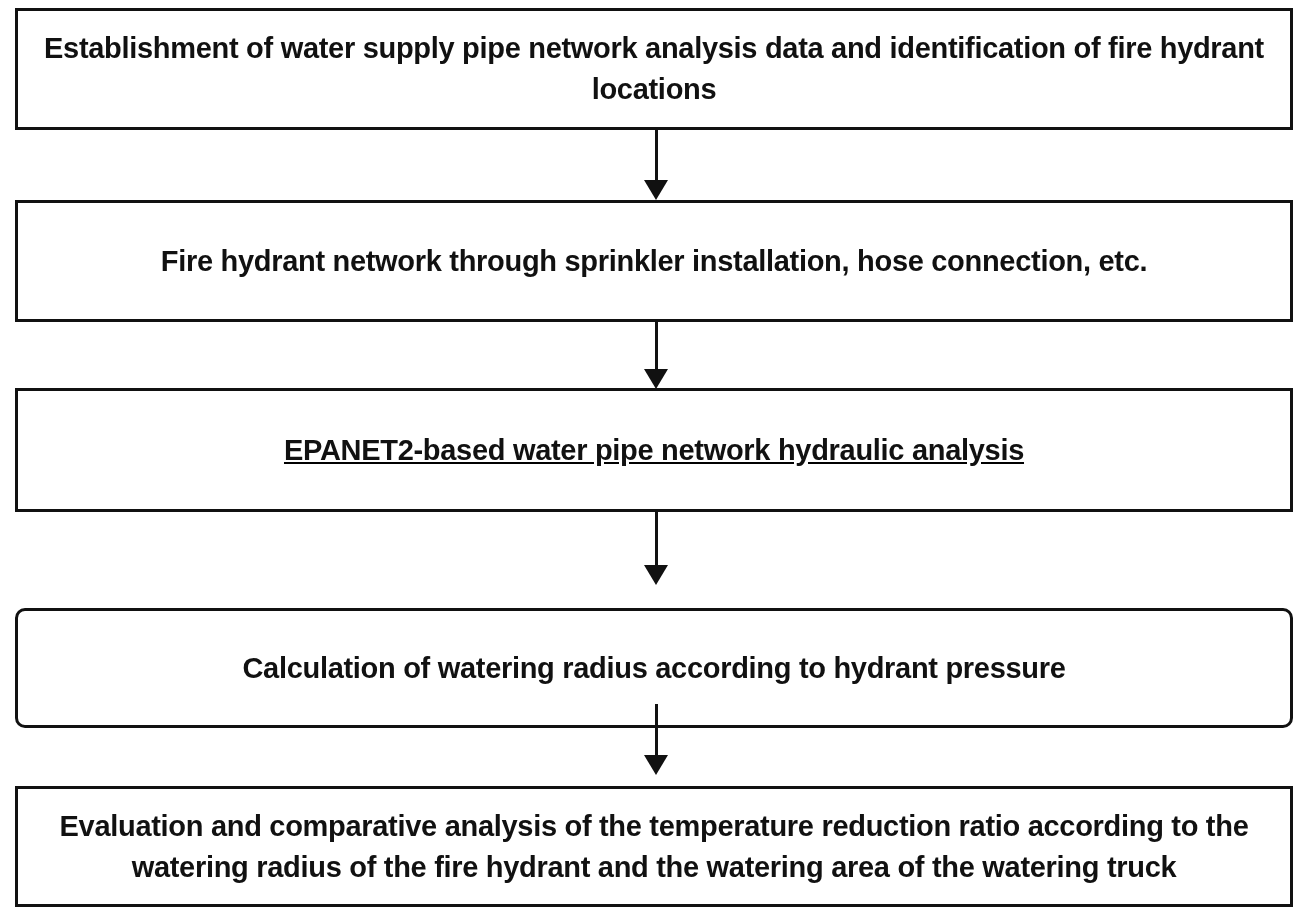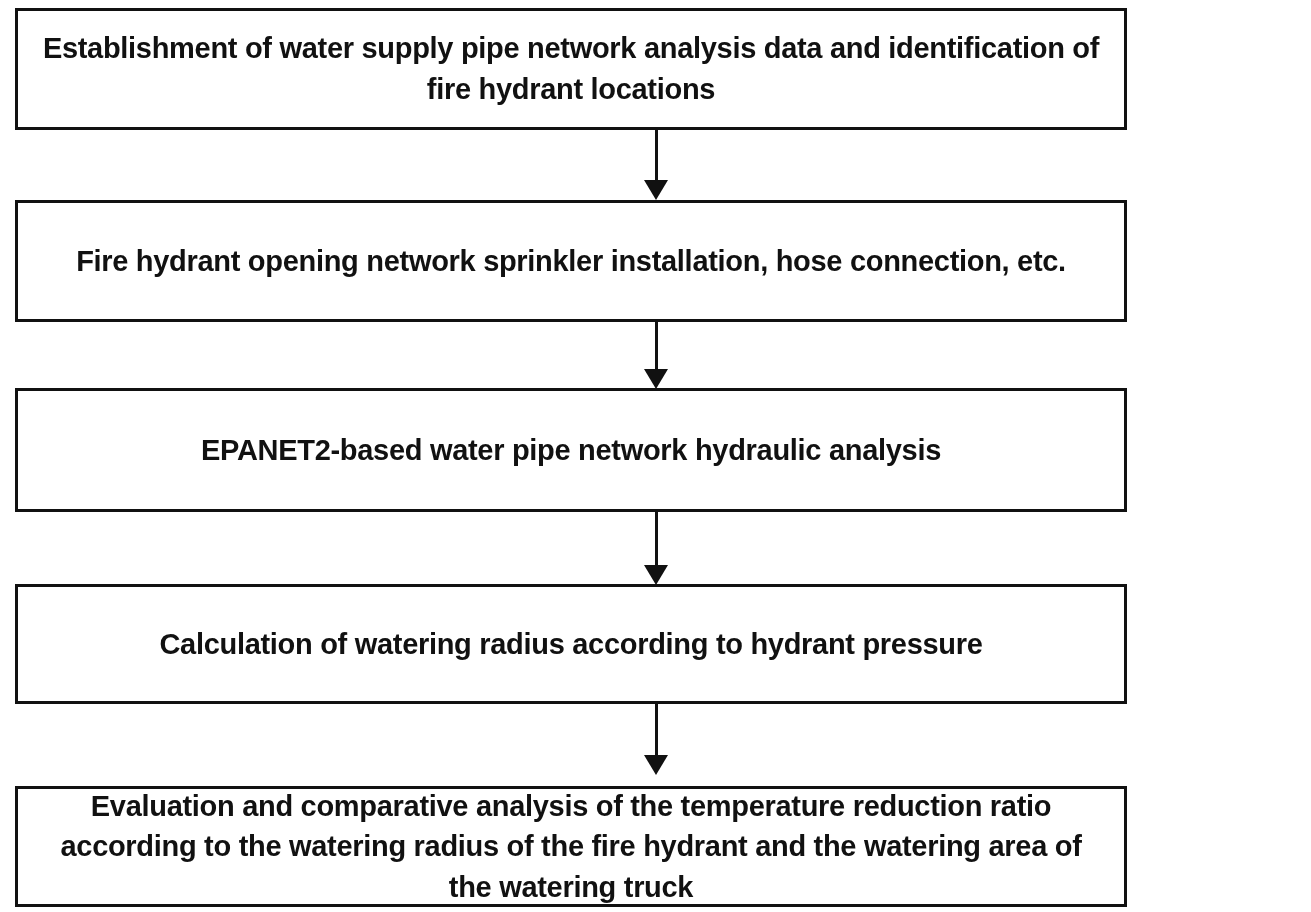--- a/index.html
+++ b/index.html
@@ -11,41 +11,41 @@
     position: relative;
     width: 1311px;
     height: 912px;
     background: #ffffff;
     font-family: "Liberation Sans", sans-serif;
     overflow: hidden;
   }
   .box {
     position: absolute;
     left: 15px;
-    width: 1112px;
+    width: 1278px;
     box-sizing: border-box;
     border: 3px solid #111111;
     background: #ffffff;
     display: flex;
     align-items: center;
     justify-content: center;
     text-align: center;
     padding: 0 20px;
   }
   .box-label {
     font-size: 29px;
     font-weight: 700;
     line-height: 1.4;
     color: #111111;
     letter-spacing: -0.3px;
   }
   .box1 { top: 8px;   height: 122px; }
   .box2 { top: 200px; height: 122px; }
-  .box3 { top: 388px; height: 124px; }
-  .box4 { top: 584px; height: 120px; }
+  .box3 { top: 388px; height: 124px; text-decoration: underline; }
+  .box4 { top: 608px; height: 120px; border-radius: 10px; }
   .box5 { top: 786px; height: 121px; }
 
   .arrow {
     position: absolute;
     left: 642px;
     width: 28px;
     display: flex;
     flex-direction: column;
     align-items: center;
   }
@@ -76,21 +76,21 @@
   <div class="box box1">
     <span class="box-label">Establishment of water supply pipe network analysis data and identification of fire hydrant locations</span>
   </div>
 
   <div class="arrow arrow1">
     <div class="arrow-line"></div>
     <div class="arrow-head"></div>
   </div>
 
   <div class="box box2">
-    <span class="box-label">Fire hydrant opening network sprinkler installation, hose connection, etc.</span>
+    <span class="box-label">Fire hydrant network through sprinkler installation, hose connection, etc.</span>
   </div>
 
   <div class="arrow arrow2">
     <div class="arrow-line"></div>
     <div class="arrow-head"></div>
   </div>
 
   <div class="box box3">
     <span class="box-label">EPANET2-based water pipe network hydraulic analysis</span>
   </div>

